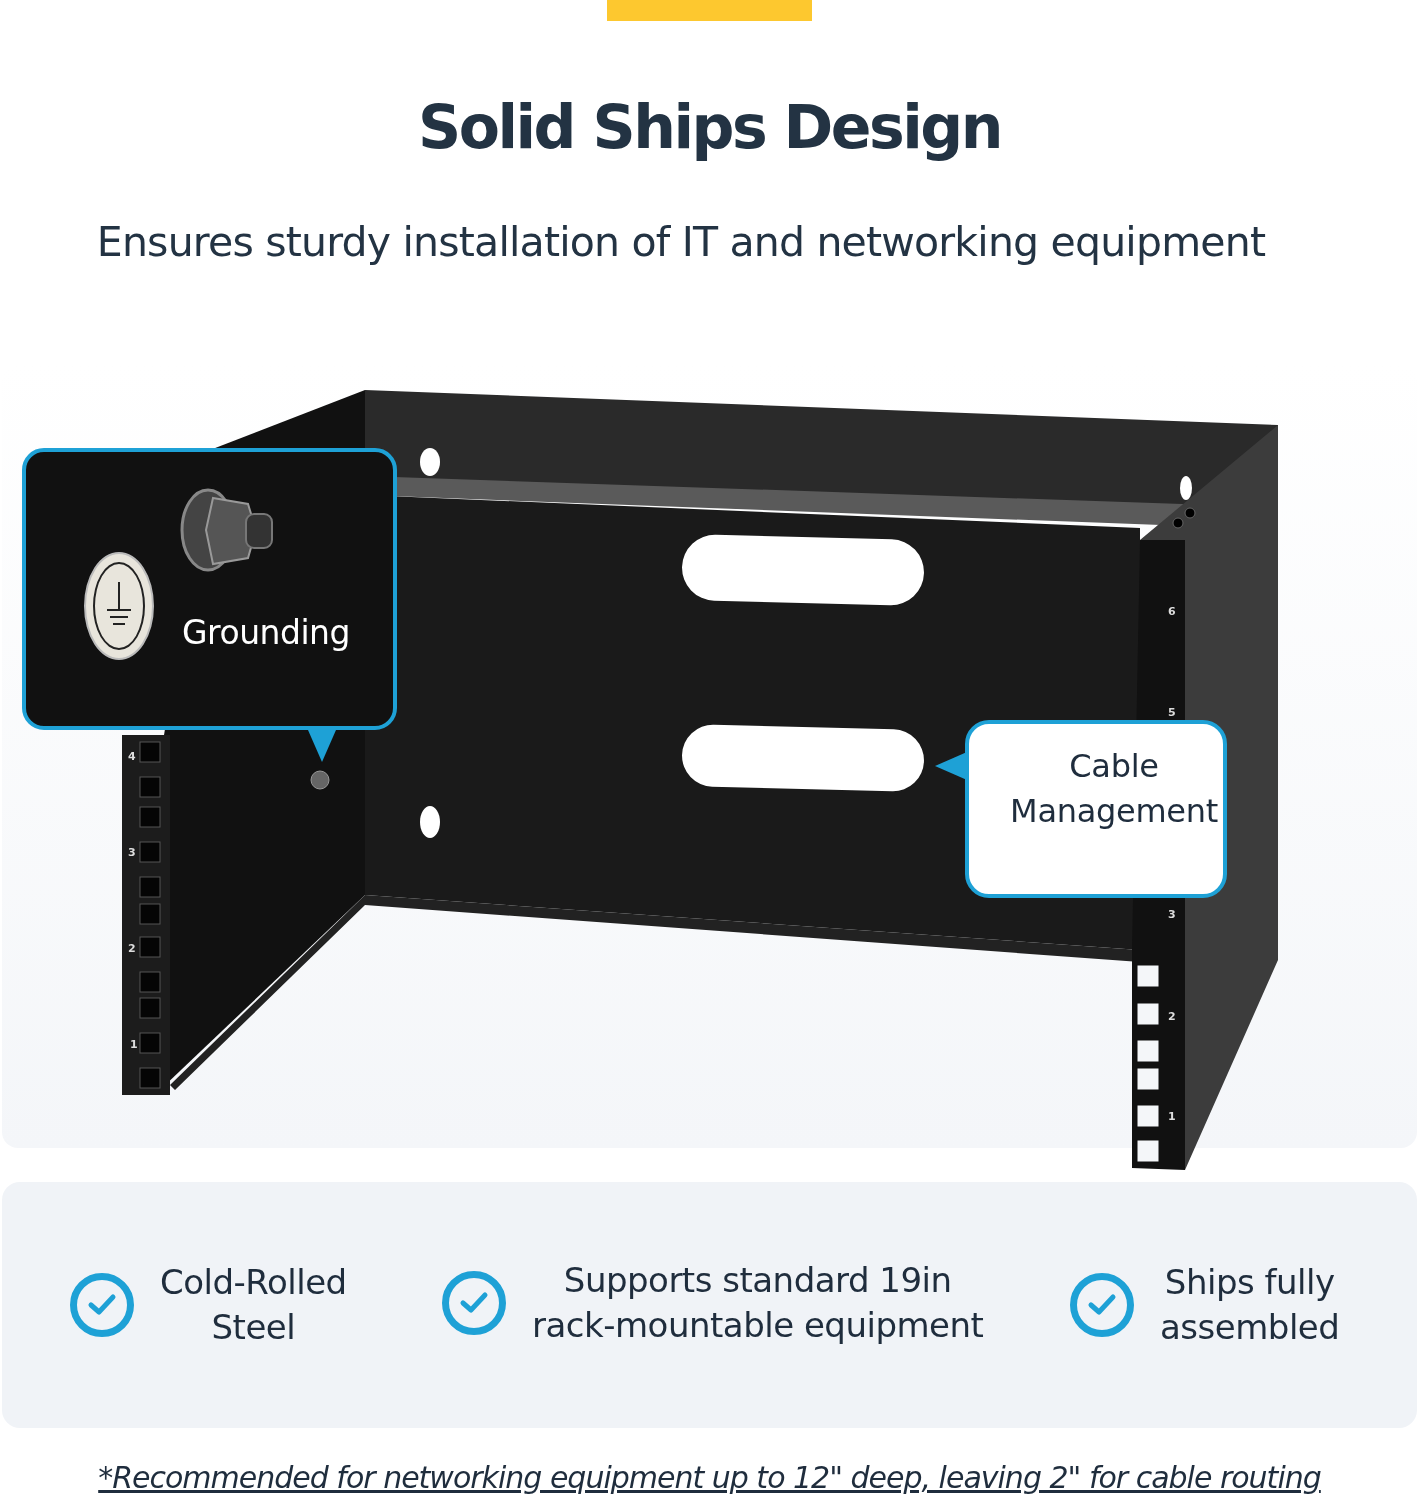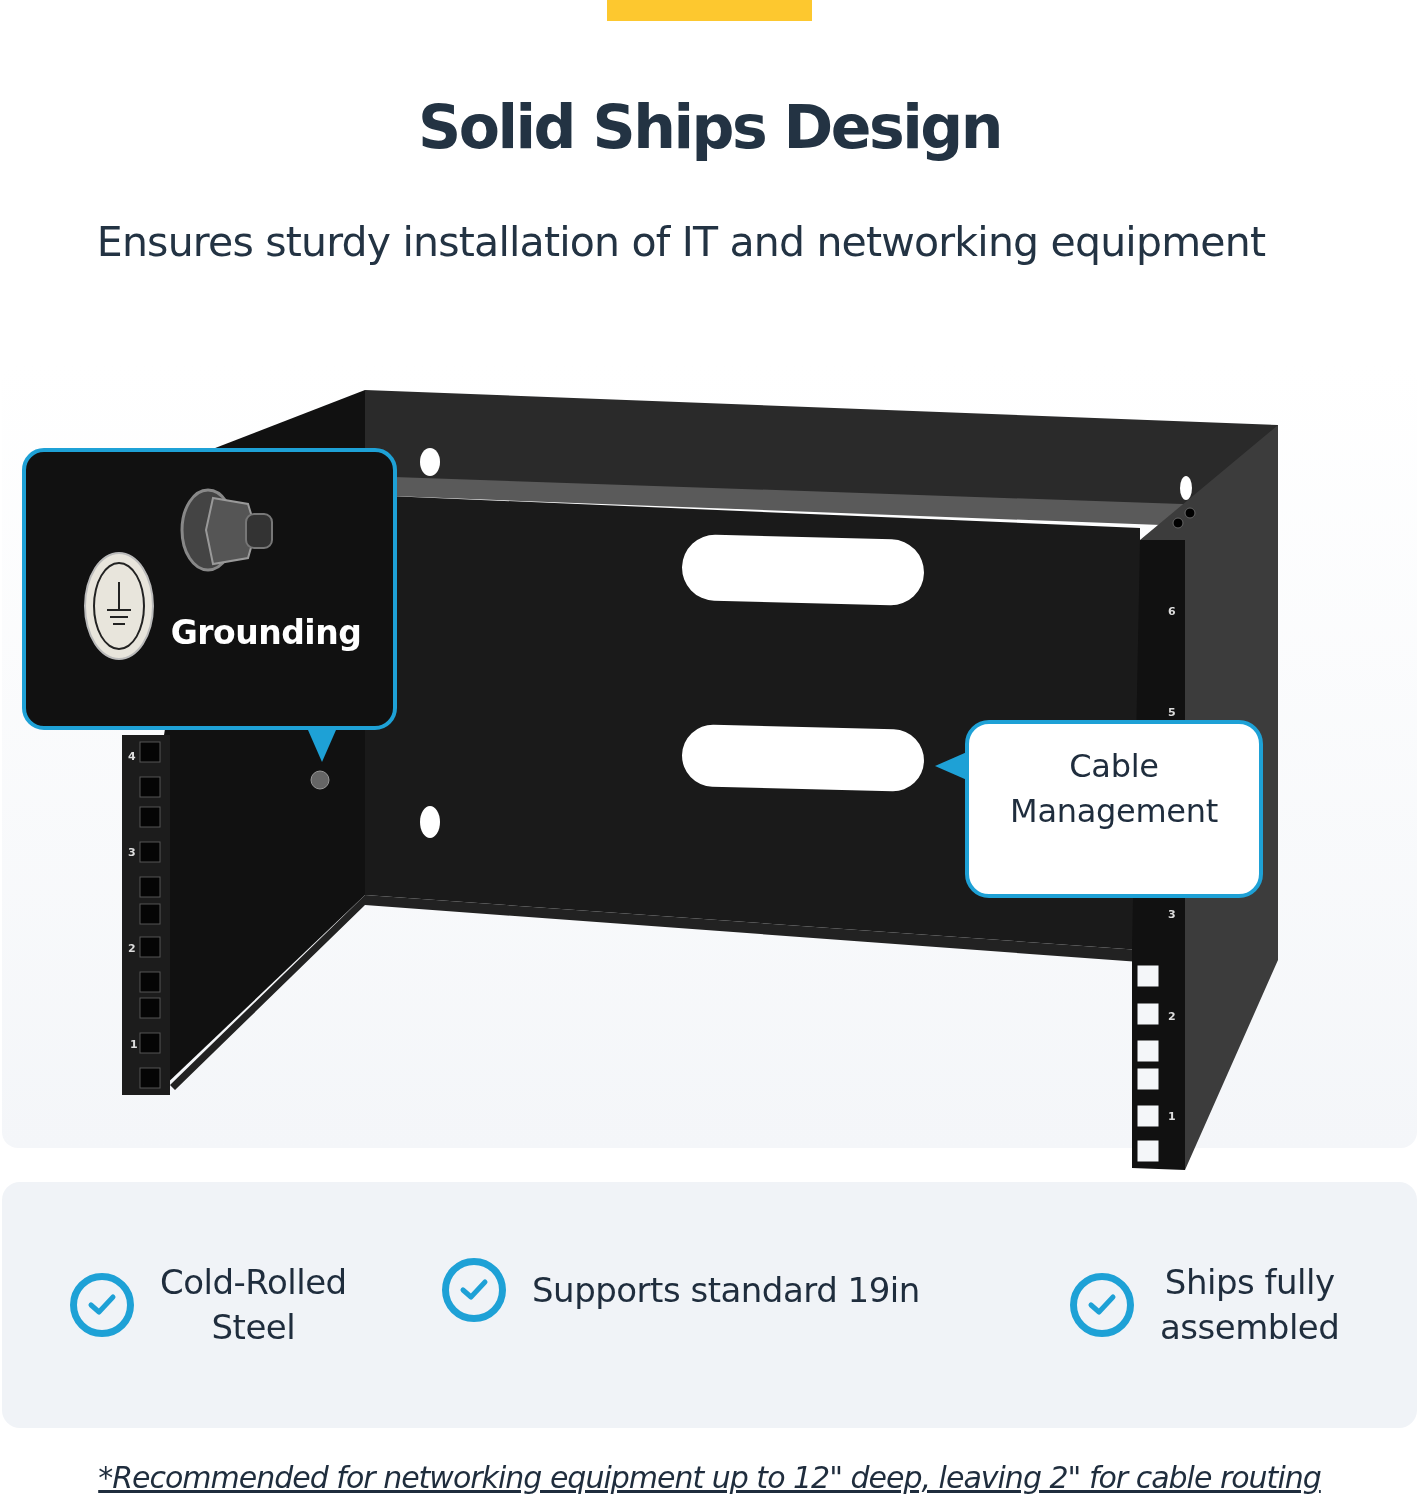--- a/index.html
+++ b/index.html
@@ -7,22 +7,22 @@
   .accent-bar { position:absolute; left:607px; top:0; width:205px; height:21px; background:#fdc82f; }
   .title { position:absolute; left:0; width:1419px; top:92px; text-align:center; font-size:60px; font-weight:bold; letter-spacing:-2.5px; color:#233343; }
   .subtitle { position:absolute; left:0; width:1362px; top:218px; text-align:center; font-size:41px; color:#233343; letter-spacing:-0.8px; }
   .photo-panel { position:absolute; left:2px; top:365px; width:1415px; height:783px; background:linear-gradient(180deg,#ffffff 0%,#f4f6f9 100%); border-radius:16px; }
   .rack { position:absolute; left:0; top:0; width:1419px; height:1180px; }
   .callout-dark { position:absolute; left:22px; top:448px; width:375px; height:282px; background:#111; border:4px solid #1ea1d6; border-radius:22px; box-sizing:border-box; }
   .callout-dark .arrow { position:absolute; left:282px; bottom:-36px; width:0; height:0; border-left:14px solid transparent; border-right:14px solid transparent; border-top:32px solid #1ea1d6; }
   .ground-sym { position:absolute; left:58px; top:100px; width:70px; height:108px; border-radius:50%; background:#e8e5dc; border:2px solid #bbb; box-sizing:border-box; }
   .ground-sym .inner { position:absolute; left:7px; top:8px; width:52px; height:88px; border-radius:50%; border:2px solid #222; box-sizing:border-box; }
   .nut { position:absolute; left:142px; top:32px; width:110px; height:92px; }
-  .callout-dark .text { position:absolute; left:140px; top:158px; width:200px; text-align:center; color:#fff; font-weight:bold; font-size:33px; line-height:45px; letter-spacing:-0.5px; }
-  .callout-light { position:absolute; left:965px; top:720px; width:298px; height:178px; background:#fff; border:4px solid #1ea1d6; border-radius:24px; box-sizing:border-box; }
+  .callout-dark .text { position:absolute; left:140px; top:158px; width:200px; text-align:center; color:#fff; font-weight:normal; font-size:33px; line-height:45px; letter-spacing:-0.5px; }
+  .callout-light { position:absolute; left:965px; top:720px; width:262px; height:178px; background:#fff; border:4px solid #1ea1d6; border-radius:24px; box-sizing:border-box; }
   .callout-light .arrow { position:absolute; left:-34px; top:28px; width:0; height:0; border-top:14px solid transparent; border-bottom:14px solid transparent; border-right:32px solid #1ea1d6; }
   .callout-light .text { position:absolute; left:0; top:20px; width:290px; text-align:center; font-size:32px; line-height:45px; color:#1f2d3d; letter-spacing:-0.3px; }
   .features { position:absolute; left:2px; top:1182px; width:1415px; height:246px; background:#f0f3f7; border-radius:18px; }
   .feature { position:absolute; display:flex; align-items:center;text-align:center; }
   .check { width:64px; height:64px; border:7px solid #1ea1d6; border-radius:50%; box-sizing:border-box; position:relative; flex:0 0 auto; }
   .check svg { position:absolute; left:10px; top:12px; }
   .feature .label { font-size:34px; line-height:45px; color:#1f2d3d; margin-left:26px; letter-spacing:-0.5px; }
   .footnote { position:absolute; left:0; top:1460px; width:1419px; text-align:center; font-size:30px; font-style:italic; color:#1f2d3d; letter-spacing:-1px;text-decoration:underline; }
 </style>
 </head>
@@ -144,20 +144,21 @@
 </div>
 
 <div class="feature" style="left:442px; top:1258px;">
   <div class="check">
     <svg width="30" height="26" viewBox="0 0 30 26">
         <polyline points="4,13 12,20 26,5" fill="none" stroke="#1ea1d6" stroke-width="5" stroke-linecap="round" stroke-linejoin="round"></polyline>
       </svg>
   </div>
   <div class="label">
     <div>Supports standard 19in</div>
+    <div>rack-mountable equipment</div>
   </div>
 </div>
 
 <div class="feature" style="left:1070px; top:1260px;">
   <div class="check">
     <svg width="30" height="26" viewBox="0 0 30 26">
         <polyline points="4,13 12,20 26,5" fill="none" stroke="#1ea1d6" stroke-width="5" stroke-linecap="round" stroke-linejoin="round"></polyline>
       </svg>
   </div>
   <div class="label">

